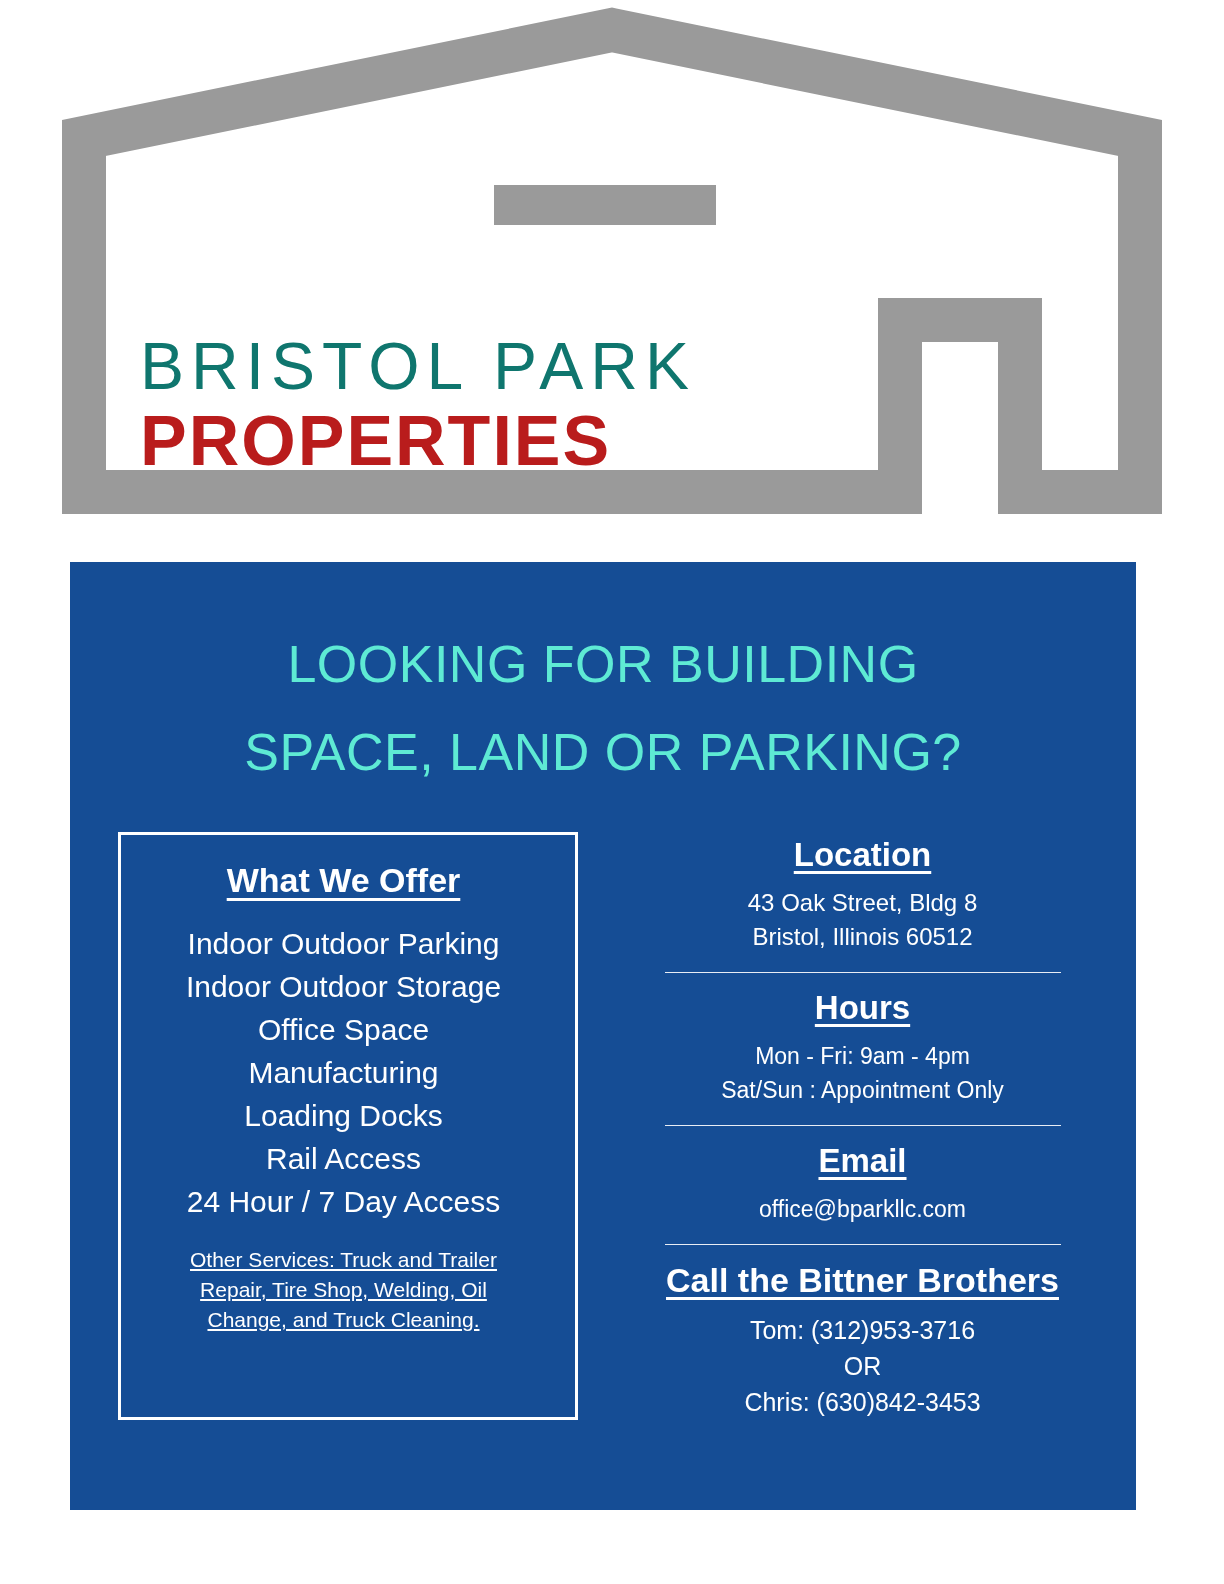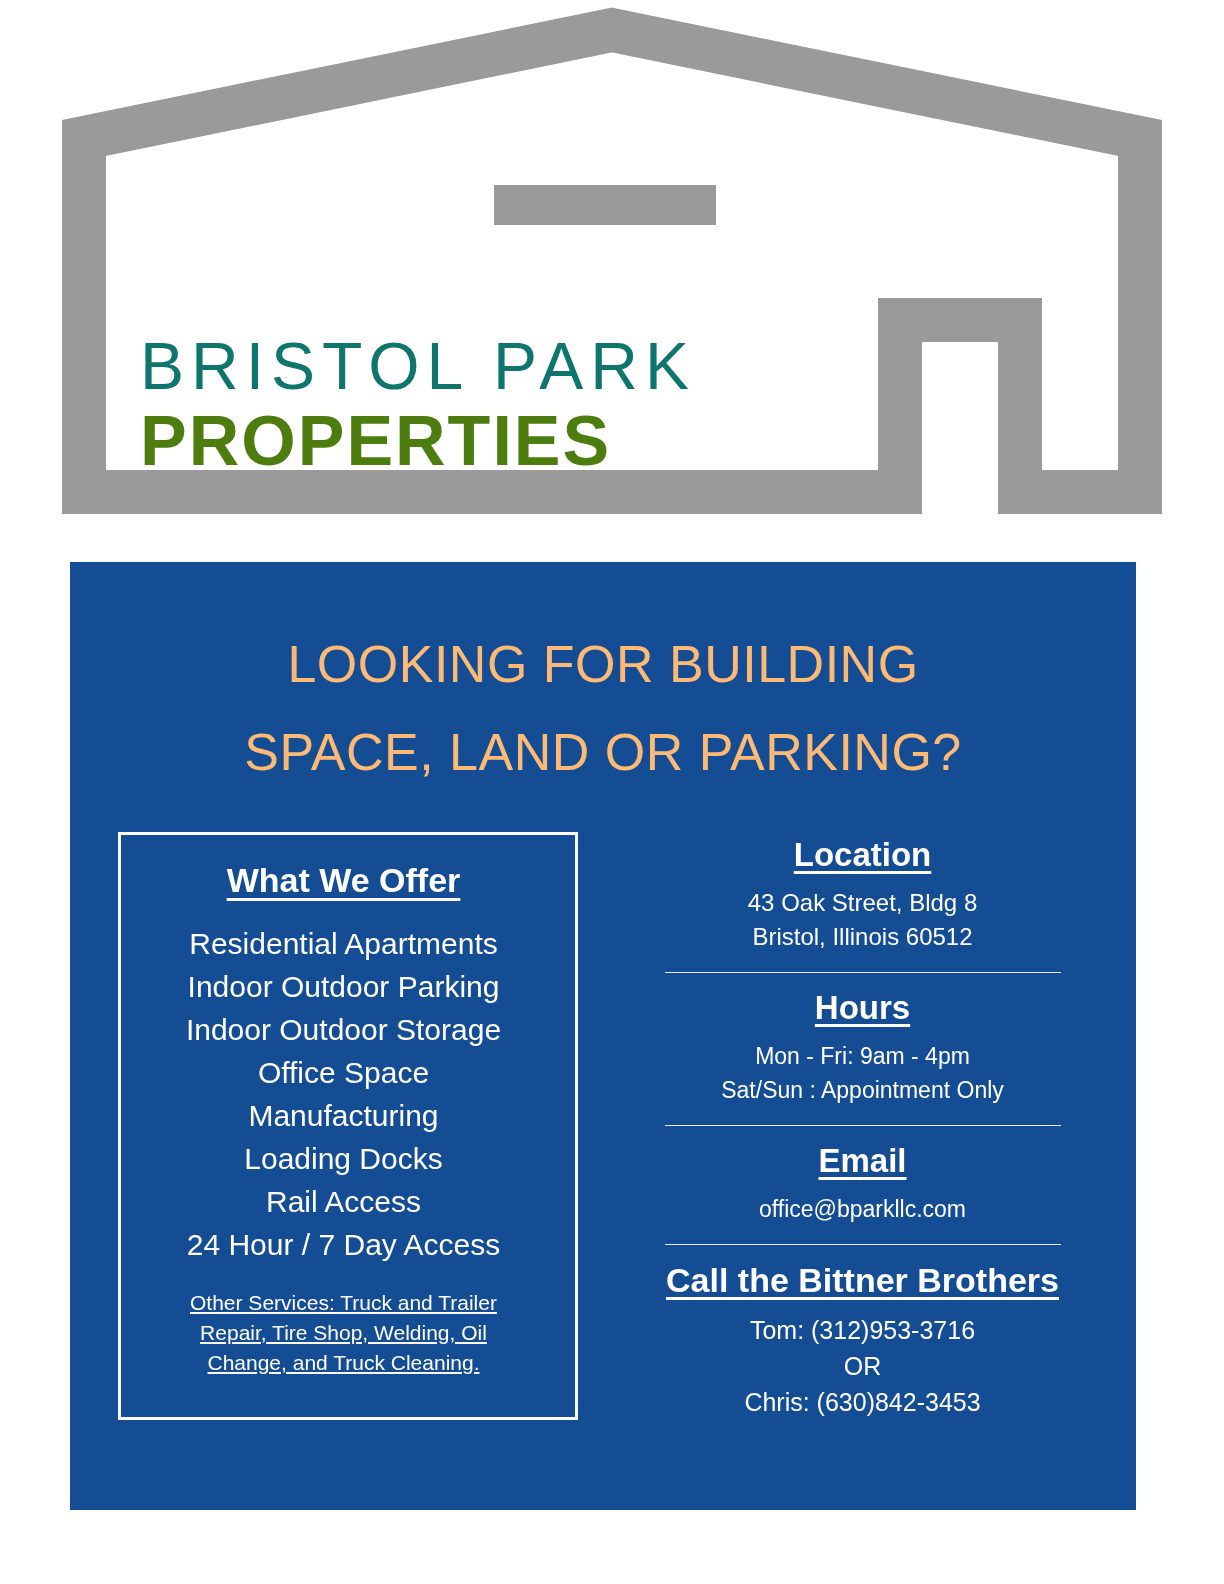--- a/index.html
+++ b/index.html
@@ -41,21 +41,21 @@
     letter-spacing: 7px;
     color: #0f766e;
     font-weight: 400;
     line-height: 72px;
     white-space: nowrap;
   }
   .logo-line2 {
     font-family: "Liberation Sans", sans-serif;
     font-size: 70px;
     letter-spacing: 2px;
-    color: #4d7c0f;
+    color: #b91c1c;
     font-weight: 700;
     line-height: 78px;
     white-space: nowrap;
   }
 
   
   .blue-panel {
     position: absolute;
     left: 70px;
     top: 562px;
@@ -64,21 +64,21 @@
     background: #154d95;
     color: #ffffff;
   }
   .headline {
     margin-top: 58px;
     text-align: center;
     font-size: 52px;
     line-height: 88px;
     font-weight: 400;
     letter-spacing: 0.5px;
-    color: #fdba74;
+    color: #5eead4;
   }
   .columns {
     display: flex;
     margin-top: 36px;
     padding: 0 18px;
   }
   .col-left {
     width: 520px;
     display: flex;
     justify-content: center;
@@ -178,21 +178,20 @@
       <div>LOOKING FOR BUILDING</div>
       <div>SPACE, LAND OR PARKING?</div>
     </div>
 
     <div class="columns">
 
       <div class="col-left">
         <div class="offer-box">
           <div class="offer-title">What We Offer</div>
           <ul class="offer-list">
-            <li>Residential Apartments</li>
             <li>Indoor Outdoor Parking</li>
             <li>Indoor Outdoor Storage</li>
             <li>Office Space</li>
             <li>Manufacturing</li>
             <li>Loading Docks</li>
             <li>Rail Access</li>
             <li>24 Hour / 7 Day Access</li>
           </ul>
           <div class="offer-note">Other Services: Truck and Trailer Repair, Tire Shop, Welding, Oil Change, and Truck Cleaning.</div>
         </div>

